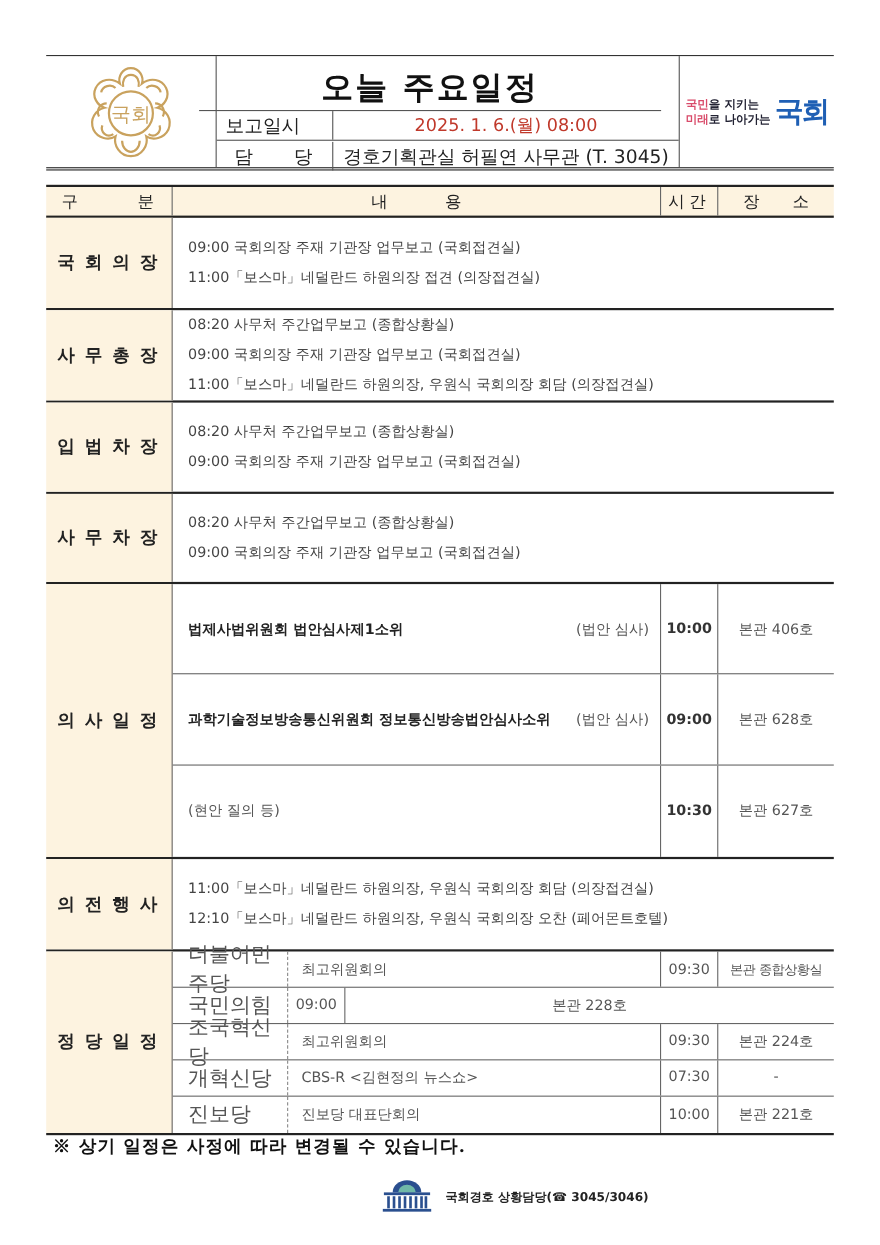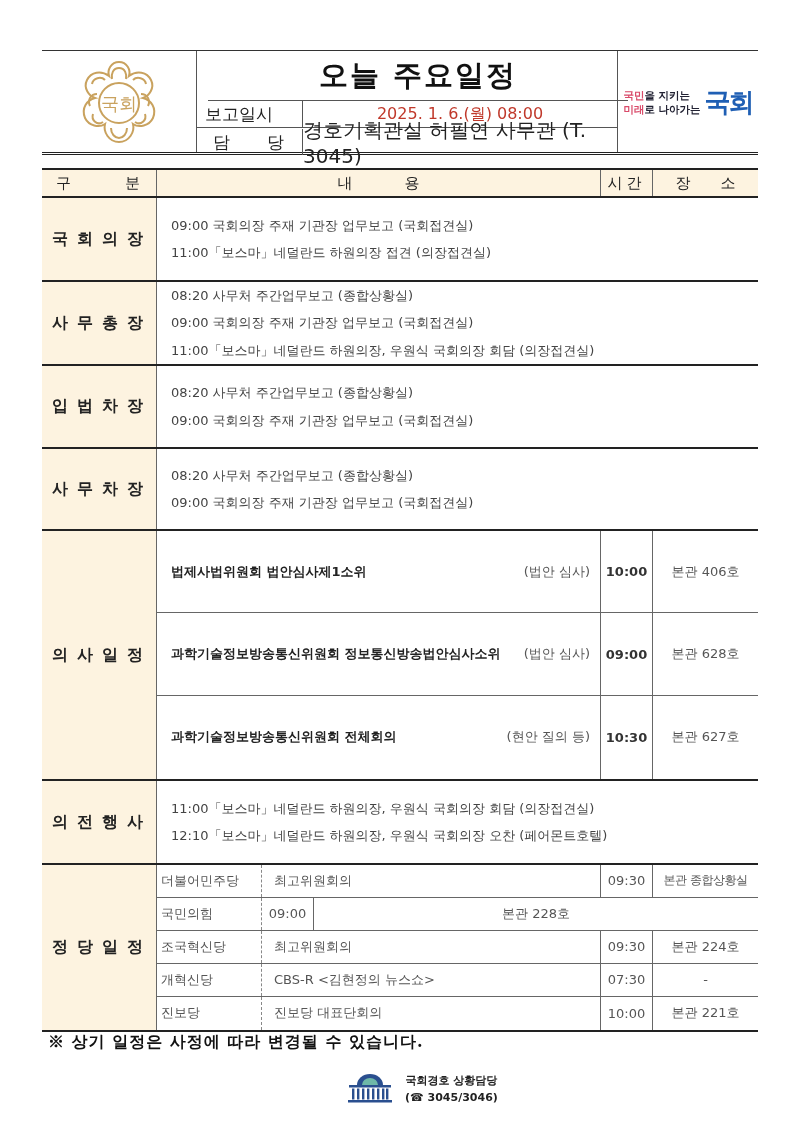--- a/index.html
+++ b/index.html
@@ -4,29 +4,29 @@
 <style>
   * { box-sizing: border-box; margin: 0; padding: 0; }
   html, body { width: 800px; height: 1132px; background: #ffffff; }
   body { position: relative; font-family: "DejaVu Sans", "Liberation Sans", sans-serif; color: #222; overflow: hidden; }
 
   
   .hdr { position: absolute; left: 42px; top: 50px; width: 716px; height: 105px;
          border-top: 1.5px solid #333; border-bottom: 3px double #222; }
   .hdr .logo-cell { position: absolute; left: 0; top: 0; width: 155px; height: 100%;
          border-right: 1px solid #555; display: flex; align-items: center; justify-content: center; }
-  .hdr .title-cell { position: absolute; left: 166px; top: 0; width: 420px; height: 50px;
-         border-bottom: 1px solid #555; display: flex; align-items: center; justify-content: center; }
+  .hdr .title-cell { position: absolute; left: 139px; top: 0; width: 420px; height: 50px;
+         border-bottom: 1px solid #555; display: flex; align-items: flex-end; justify-content: center; }
   .hdr .title { font-size: 29px; font-weight: bold; letter-spacing: 2px; color: #111; }
   .hdr .row { position: absolute; left: 155px; width: 420px; height: 27px; display: flex; }
   .hdr .row.r1 { top: 50px; border-bottom: 1px solid #555; }
   .hdr .row.r2 { top: 78px; height: 26px; }
   .hdr .row .lab { width: 106px; border-right: 1px solid #555; font-size: 17px; display: flex; align-items: center; padding: 0 8px; color: #222; }
   .hdr .row .lab.spread { justify-content: space-between; padding: 0 18px 0 16px; }
-  .hdr .row .val { flex: 1; display: flex; align-items: center; justify-content: center; font-size: 20px; }
+  .hdr .row .val { flex: 1; display: flex; align-items: center; justify-content: center; font-size: 17px; }
   .hdr .row .val.red { color: #c0392b; font-size: 16px; }
   .hdr .brand-cell { position: absolute; left: 575px; top: 0; width: 141px; height: 100%;
          border-left: 1px solid #555; display: flex; align-items: center; justify-content: center; gap: 4px; }
   .brand-text { display: flex; flex-direction: column; font-size: 10.5px; font-weight: bold; line-height: 14px; color: #223; justify-content: flex-end; }
   .brand-text .hl { color: #d94b6a; }
   .brand-big { font-size: 26px; font-weight: 900; color: #1f5fb4; letter-spacing: -2px; line-height: 26px; }
 
   
   .tbl { position: absolute; left: 42px; top: 168px; width: 716px; }
   .thead { position: relative; height: 30px; background: #fdf3e0;
@@ -51,30 +51,30 @@
   .ag-name { width: 444px; border-right: 1px solid #666; display: flex; align-items: center; justify-content: space-between; padding: 0 10px 0 14px; }
   .ag-name .nm { font-size: 13px; font-weight: bold; color: #222; }
   .ag-name .tp { font-size: 13px; color: #555; }
   .ag-time { width: 52px; border-right: 1px solid #666; display: flex; align-items: center; justify-content: center; font-size: 13px; font-weight: bold; color: #333; }
   .ag-place { flex: 1; display: flex; align-items: center; justify-content: center; font-size: 13px; color: #555; }
 
   
   .party { flex: 1; display: flex; flex-direction: column; }
   .pt-row { display: flex; height: 33px; border-bottom: 1px solid #666; }
   .pt-row:last-child { border-bottom: none; height: 33.5px; }
-  .pt-name { width: 105px; border-right: 1px dashed #888; display: flex; align-items: center; padding-left: 4px; font-size: 13px; color: #555; }
+  .pt-name { width: 105px; border-right: 1px dashed #888; display: flex; align-items: center; padding-left: 14px; font-size: 19px; color: #555; }
   .pt-event { width: 339px; border-right: 1px solid #666; display: flex; align-items: center; padding-left: 12px; font-size: 13px; color: #555; }
   .pt-time { width: 52px; border-right: 1px solid #666; display: flex; align-items: center; justify-content: center; font-size: 13px; color: #555; }
   .pt-place { flex: 1; display: flex; align-items: center; justify-content: center; font-size: 13px; color: #555; white-space: nowrap; }
 
   .notice { position: absolute; left: 48px; top: 1032px; font-family: "DejaVu Serif", "Liberation Serif", serif;
             font-size: 16px; font-weight: bold; color: #111; letter-spacing: 1px; }
 
   .footer { position: absolute; left: 345px; top: 1072px; display: flex; align-items: center; gap: 10px; }
-  .footer .txt { display: flex; flex-direction: column; align-items: center; font-size: 11px; font-weight: bold; color: #222; line-height: 17px; }
+  .footer .txt { display: flex; flex-direction: row; align-items: center; font-size: 11px; font-weight: bold; color: #222; line-height: 17px; }
 </style>
 </head>
 <body>
 
 <div class="hdr">
   <div class="logo-cell">
     <svg width="96" height="88" viewBox="0 0 96 88">
       <g fill="none" stroke="#c9a25e" stroke-width="2">
         <path d="M48 4 C56 4 60 12 58 18 C66 12 76 14 80 22 C84 30 78 38 72 40 C80 42 86 50 82 60 C78 68 68 70 62 66 C64 74 58 84 48 84 C38 84 32 74 34 66 C28 70 18 68 14 60 C10 50 16 42 24 40 C18 38 12 30 16 22 C20 14 30 12 38 18 C36 12 40 4 48 4 Z"></path>
         <path d="M48 10 C54 10 56 16 55 21 M41 21 C40 16 42 10 48 10 M62 22 C66 18 74 20 75 26 M70 36 C76 36 80 42 77 48 M74 56 C76 62 70 68 64 64 M56 70 C56 76 52 80 48 80 M40 70 C40 76 44 80 48 80 M32 64 C26 68 20 62 22 56 M19 48 C16 42 20 36 26 36 M21 26 C22 20 30 18 34 22"></path>
@@ -173,21 +173,20 @@
       <div class="ag-row">
         <div class="ag-name">
           <span class="nm">과학기술정보방송통신위원회 정보통신방송법안심사소위</span>
           <span class="tp">(법안 심사)</span>
         </div>
         <div class="ag-time">09:00</div>
         <div class="ag-place">본관 628호</div>
       </div>
       <div class="ag-row">
         <div class="ag-name">
-          <span class="nm">과학기술정보방송통신위원회 전체회의</span>
           <span class="tp">(현안 질의 등)</span>
         </div>
         <div class="ag-time">10:30</div>
         <div class="ag-place">본관 627호</div>
       </div>
     </div>
   </div>
 
   <div class="sec" style="height:84px">
     <div class="cat">의전행사</div>

